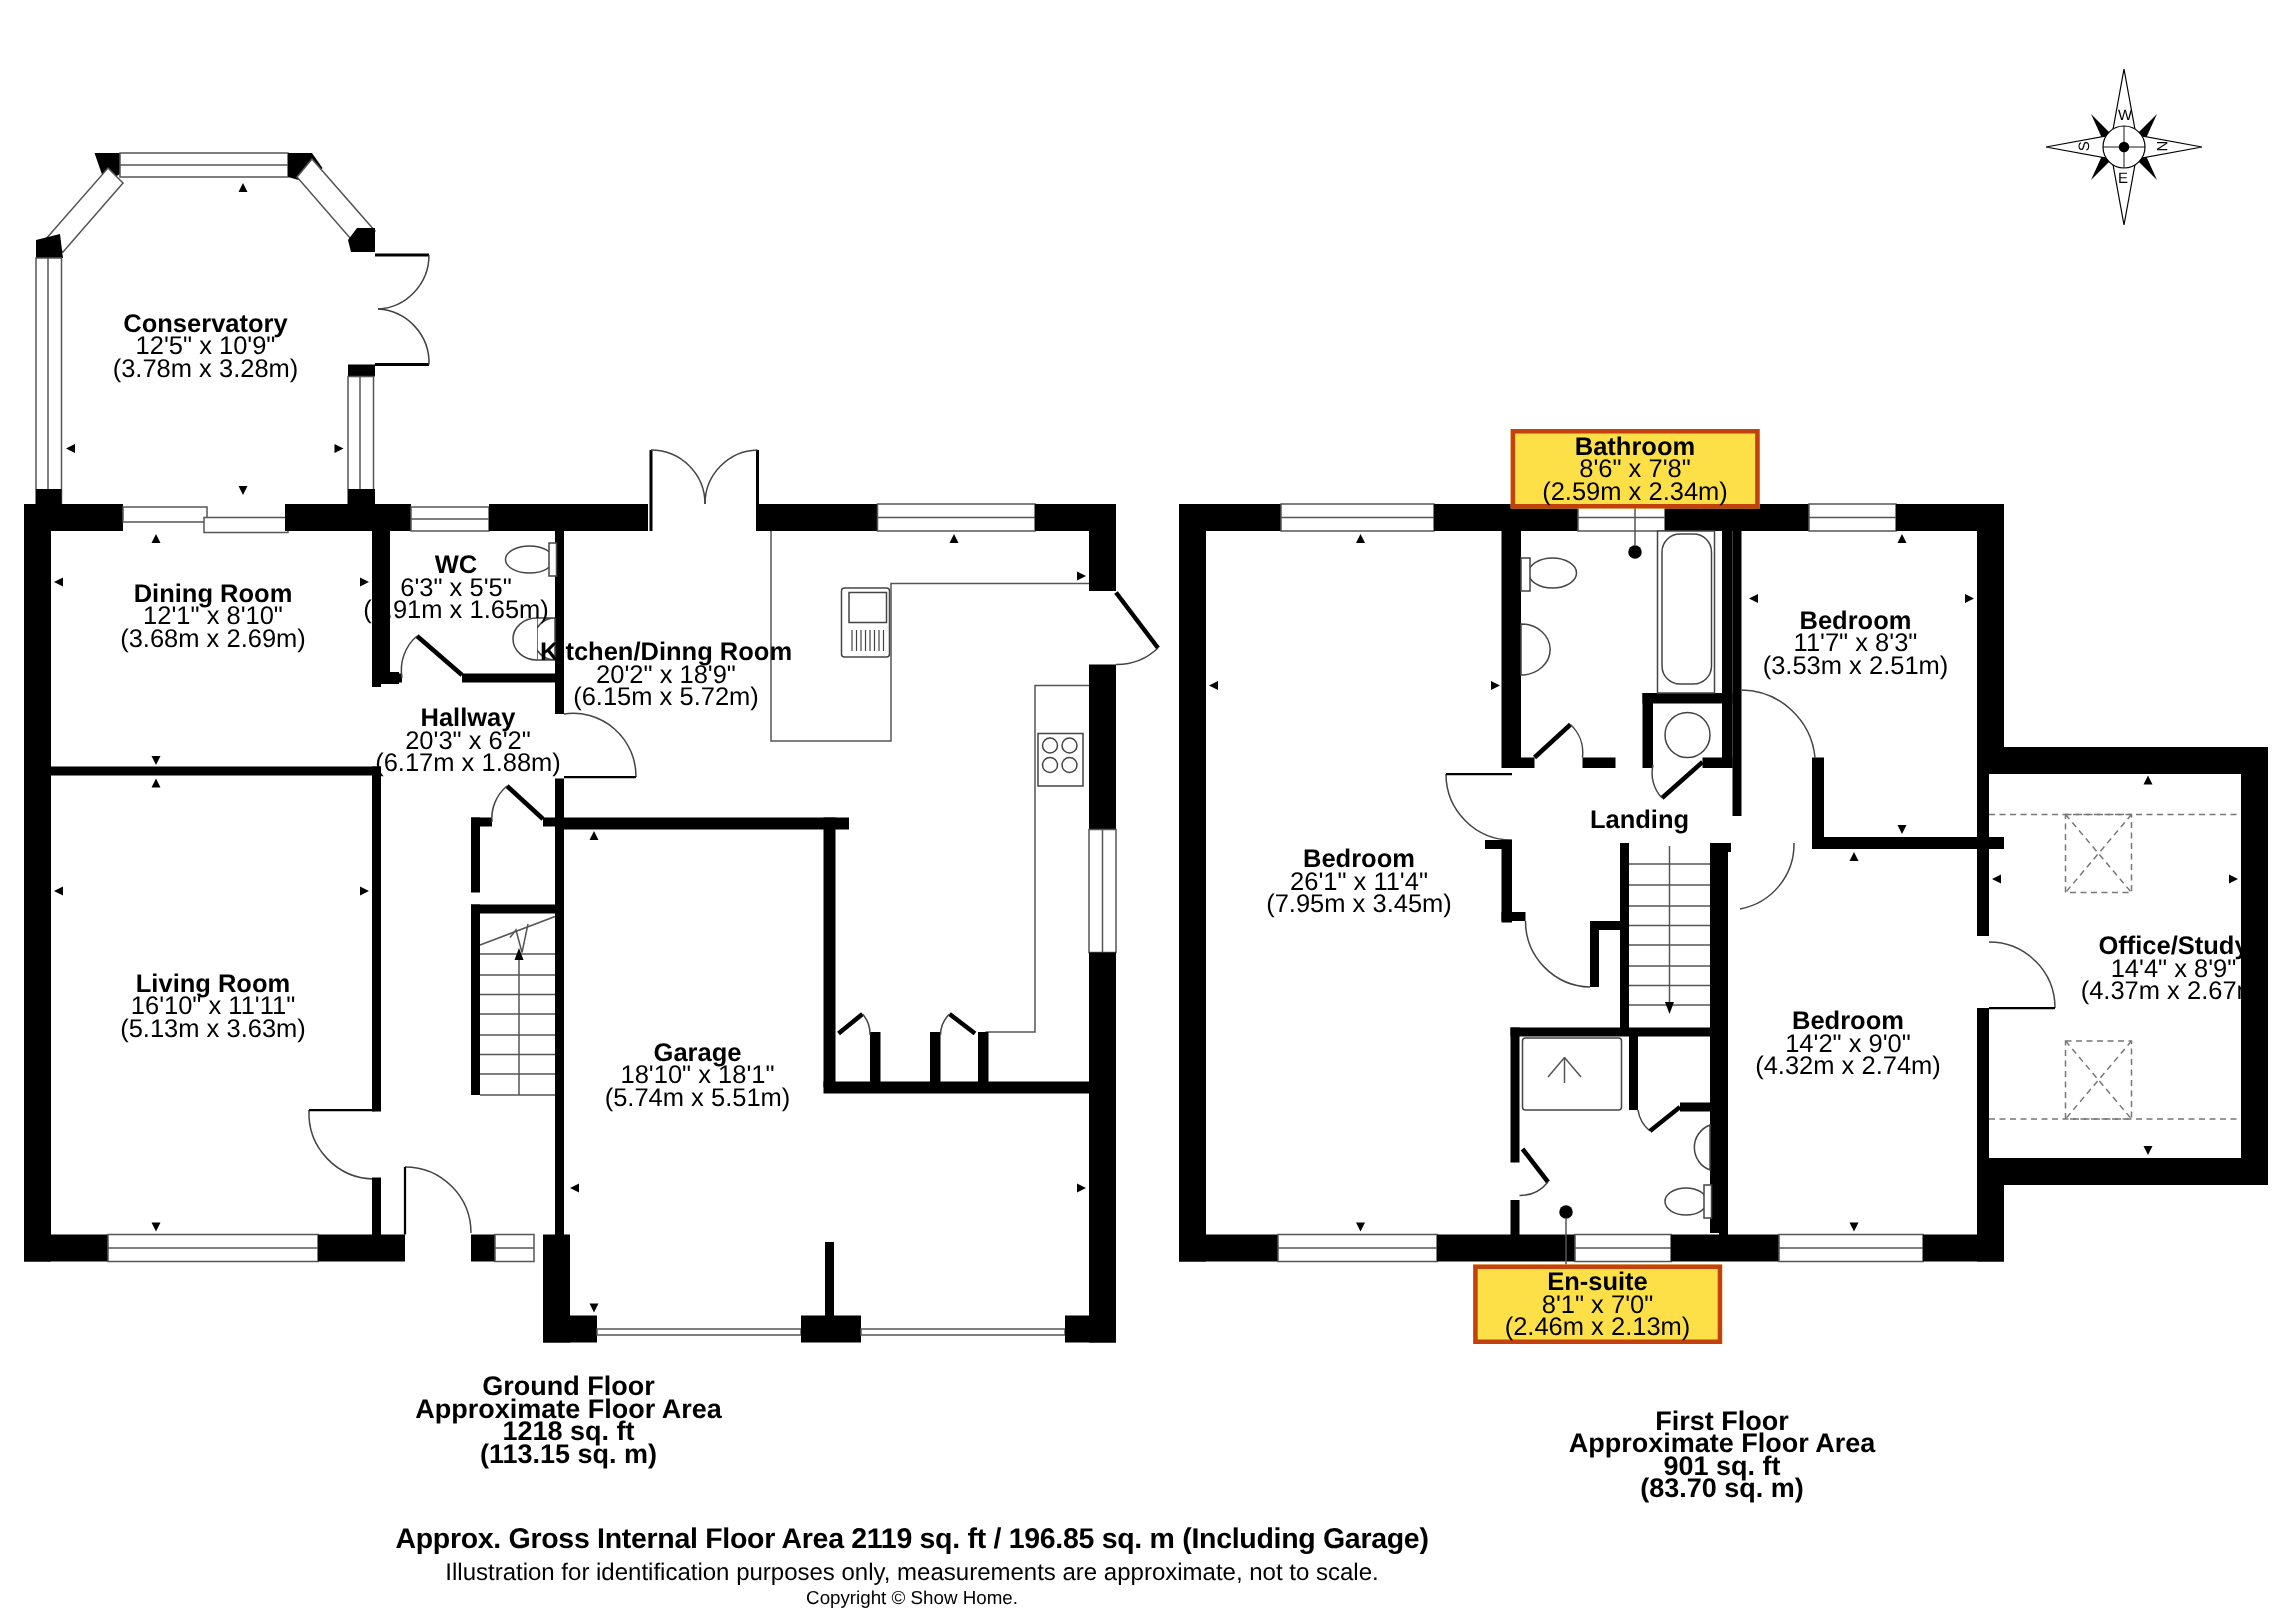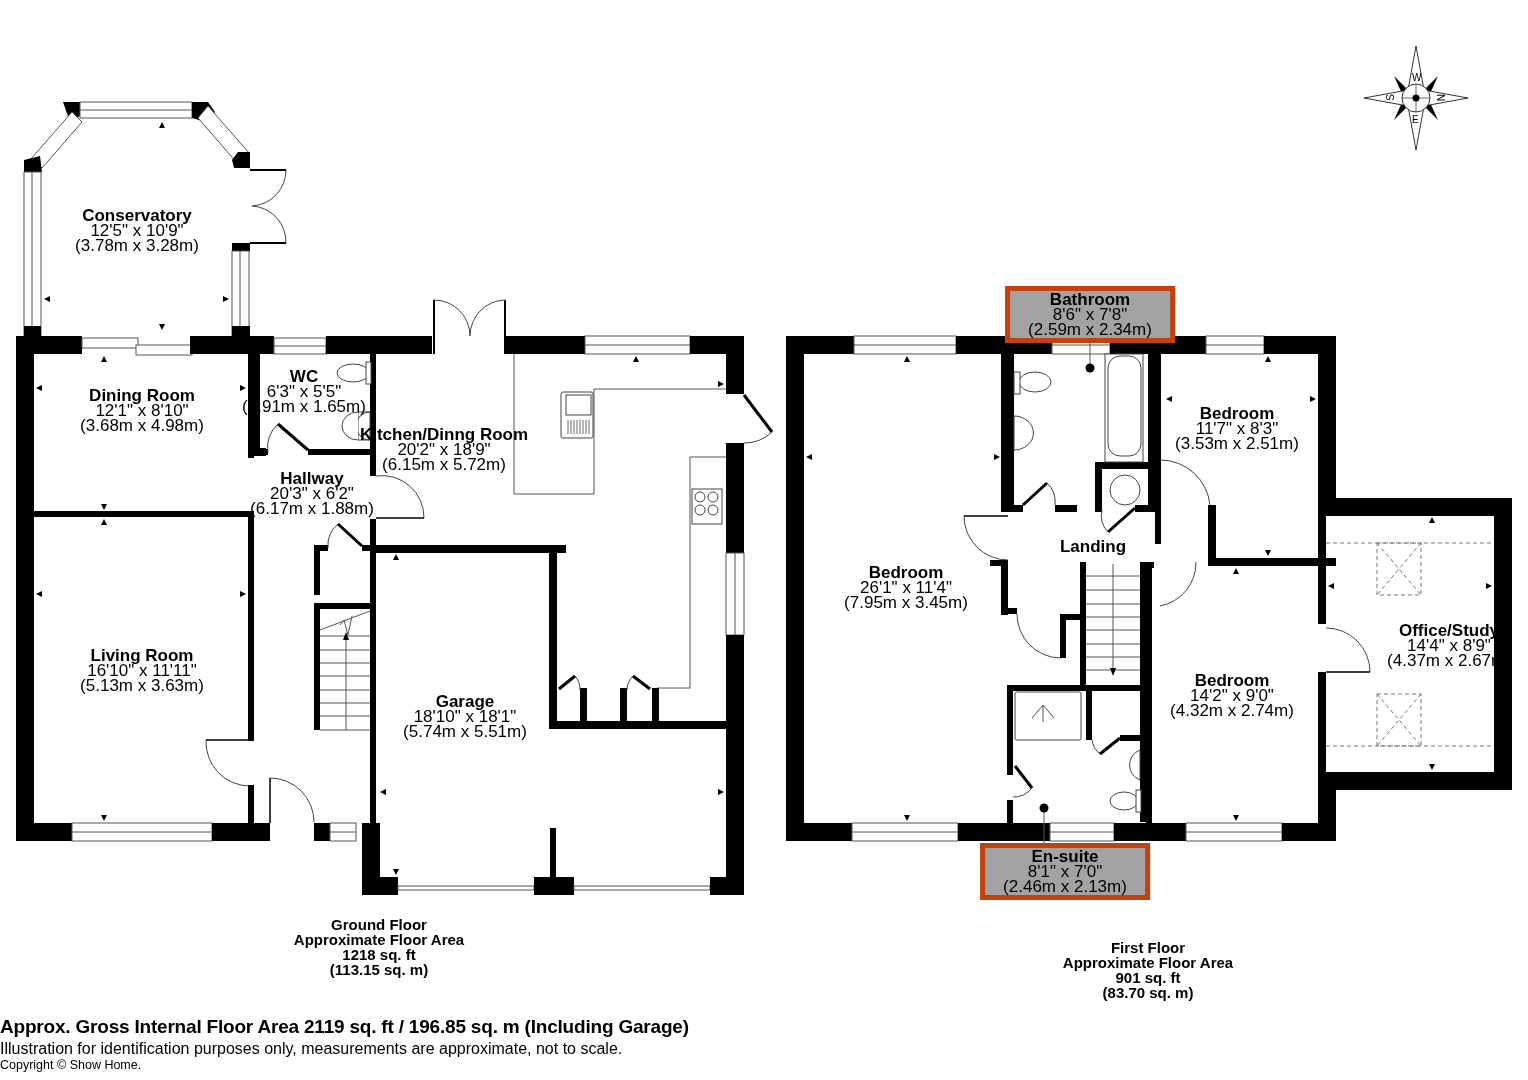--- a/index.html
+++ b/index.html
@@ -10,24 +10,24 @@
   .win { fill: #fff; stroke: #555; stroke-width: 1; }
   .thin { fill: none; stroke: #555; stroke-width: 1; }
   .door { fill: none; stroke: #444; stroke-width: 1; }
   .doorleaf { stroke: #000; stroke-width: 3; }
   .fixture { fill: #fff; stroke: #444; stroke-width: 1; }
   .dash { fill: none; stroke: #777; stroke-width: 1; stroke-dasharray: 4 3; }
   .tick { fill: #000; }
   .label { position: absolute; text-align: center; line-height: 15px; font-size: 17px; white-space: nowrap; transform: translateX(-50%); }
   .label .name { font-weight: bold; display: block; }
   .label .dim { display: block; }
-  .boxed { border: 5px solid #c2410c; background: #a3a3a3; padding: 1px 18px; }
-  .area { position: absolute; text-align: center; font-weight: bold; font-size: 15px; line-height: 15px; transform: translateX(-50%); white-space: nowrap; }
+  .boxed { border: 3px solid #c2410c; background: #fde047; padding: 1px 18px; }
+  .area { position: absolute; text-align: center; font-weight: bold; font-size: 18px; line-height: 15px; transform: translateX(-50%); white-space: nowrap; }
   .area span { display: block; }
-  .footer { position: absolute; left: 0; width: 1216px; text-align: left; }
+  .footer { position: absolute; left: 0; width: 1216px; text-align: center; }
   .footer-title { top: 1016px; font-size: 19px; font-weight: bold; letter-spacing: -0.2px; }
   .footer-note { top: 1040px; font-size: 16px; }
   .footer-copy { top: 1058px; font-size: 12.5px; }
   .compass-letter { font-size: 10px; font-family: "Liberation Sans", sans-serif; }
 </style>
 </head>
 <body>
 
 <svg class="plan" viewBox="0 0 1528 1080" xmlns="http://www.w3.org/2000/svg">
 
@@ -363,21 +363,21 @@
 <span class="compass-letter" style="position:absolute;left:1387px;top:92px;transform:rotate(-90deg);">S</span>
 
 <div class="label" style="left:137px;top:208px;">
   <span class="name">Conservatory</span>
   <span class="dim">12'5" x 10'9"</span>
   <span class="dim">(3.78m x 3.28m)</span>
 </div>
 <div class="label" style="left:142px;top:388px;">
   <span class="name">Dining Room</span>
   <span class="dim">12'1" x 8'10"</span>
-  <span class="dim">(3.68m x 4.98m)</span>
+  <span class="dim">(3.68m x 2.69m)</span>
 </div>
 <div class="label" style="left:304px;top:369px;">
   <span class="name">WC</span>
   <span class="dim">6'3" x 5'5"</span>
   <span class="dim">(1.91m x 1.65m)</span>
 </div>
 <div class="label" style="left:444px;top:427px;">
   <span class="name">Kitchen/Dinng Room</span>
   <span class="dim">20'2" x 18'9"</span>
   <span class="dim">(6.15m x 5.72m)</span>

